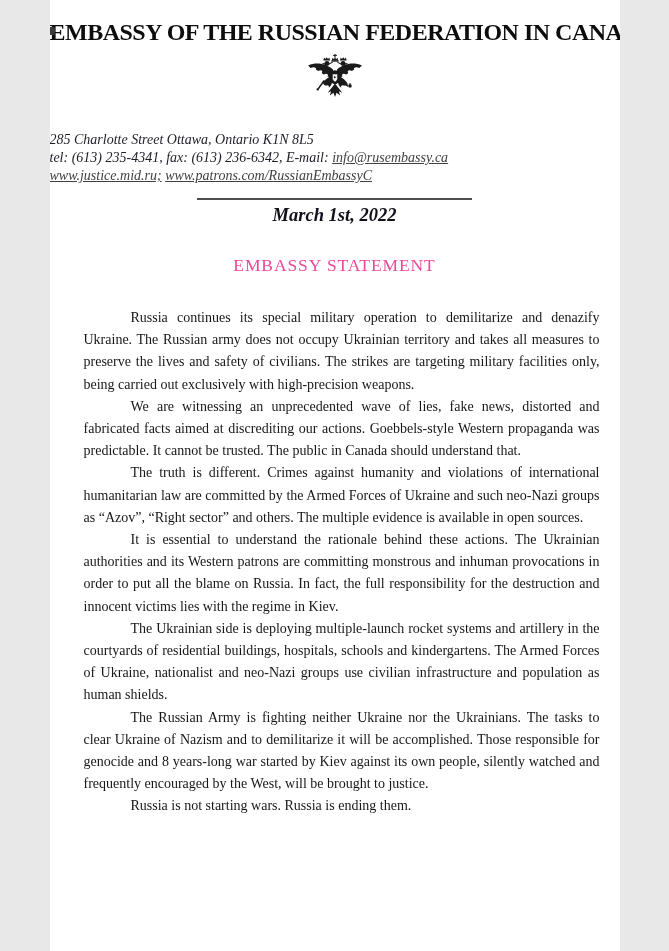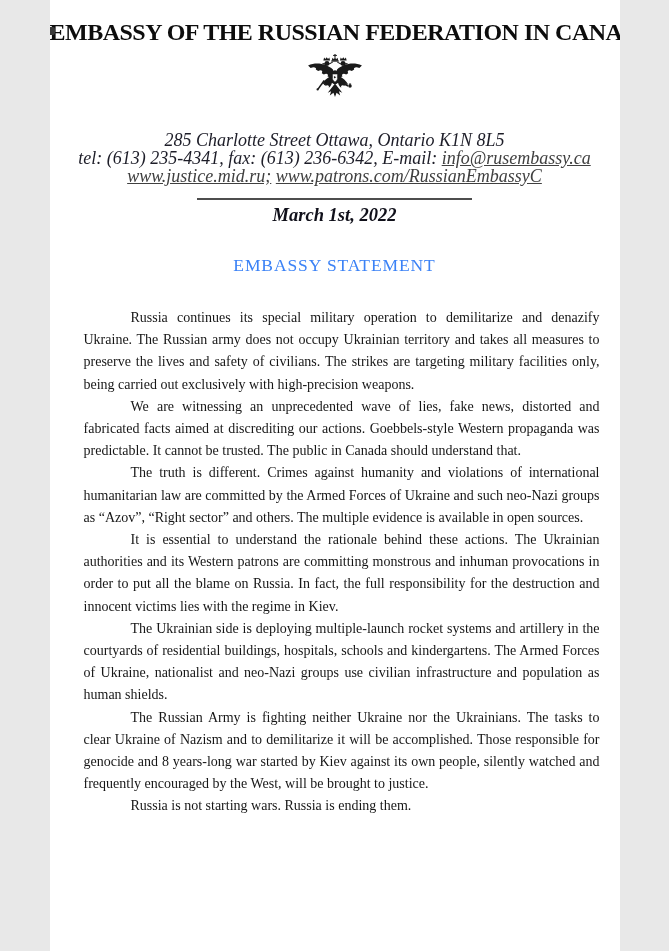--- a/index.html
+++ b/index.html
@@ -31,23 +31,22 @@
     color: #0d0d0d;
   }
   .emblem {
     width: 64px;
     height: 58px;
     margin: 9px auto 0 auto;
     display: block;
   }
   .letterhead {
     margin-top: 19px;
-    text-align: center;
     font-style: italic;
-    font-size: 18px;
+    font-size: 14px;
     line-height: 18px;
     color: #1d1d28;
   }
   .letterhead a.link {
     color: #404040;
     text-decoration: underline;
     font-style: italic;
     cursor: pointer;
   }
   .separator-line {
@@ -64,21 +63,21 @@
     font-size: 18.5px;
     line-height: 22px;
     color: #10101a;
   }
   .statement-heading {
     margin-top: 28px;
     text-align: center;
     font-size: 17.5px;
     line-height: 22px;
     letter-spacing: 0.9px;
-    color: #3b82f6;
+    color: #ec4899;
   }
   .statement-body {
     margin: 31px 20px 0 34px;
     font-size: 14px;
     line-height: 22.2px;
     text-align: justify;
   }
   .statement-body p {
     margin: 0;
     text-indent: 47px;

